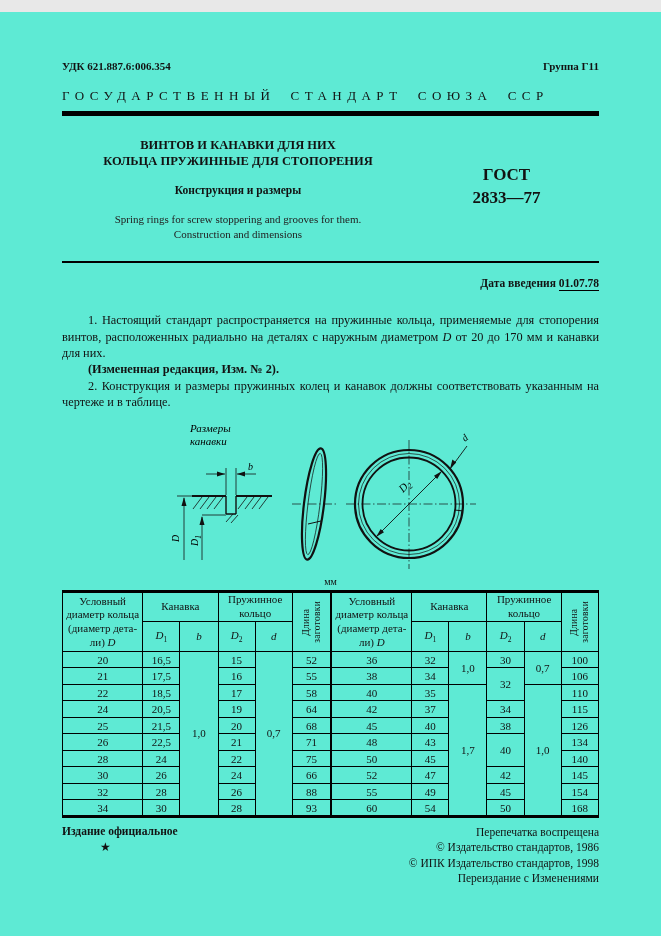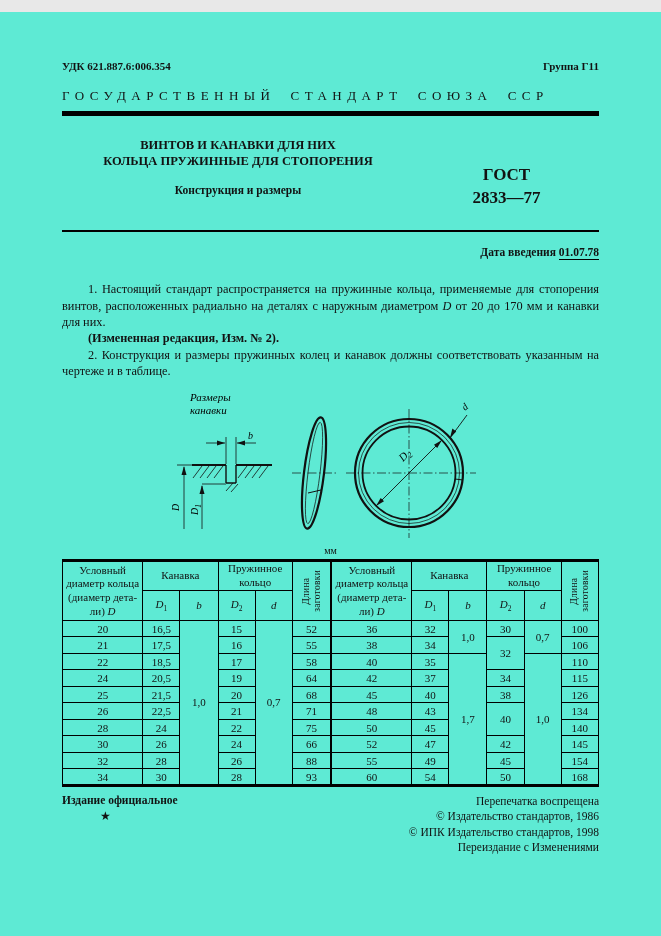--- a/index.html
+++ b/index.html
@@ -67,20 +67,24 @@
   <div class="org-line">ГОСУДАРСТВЕННЫЙ  СТАНДАРТ  СОЮЗА  ССР</div>
   <div class="rule-thick"></div>
 
   <div class="title-block">
     <div class="title-left">
       <div class="title-ru">
         <div>ВИНТОВ И КАНАВКИ ДЛЯ НИХ</div>
         <div>КОЛЬЦА ПРУЖИННЫЕ ДЛЯ СТОПОРЕНИЯ</div>
       </div>
       <div class="title-sub">Конструкция и размеры</div>
+      <div class="title-en">
+        <div>Spring rings for screw stoppering and grooves for them.</div>
+        <div>Construction and dimensions</div>
+      </div>
     </div>
     <div class="title-right">
       <div>ГОСТ</div>
       <div>2833—77</div>
     </div>
   </div>
 
   <div class="rule-med" style="margin-top:20px;"></div>
 
   <div class="date-line">

